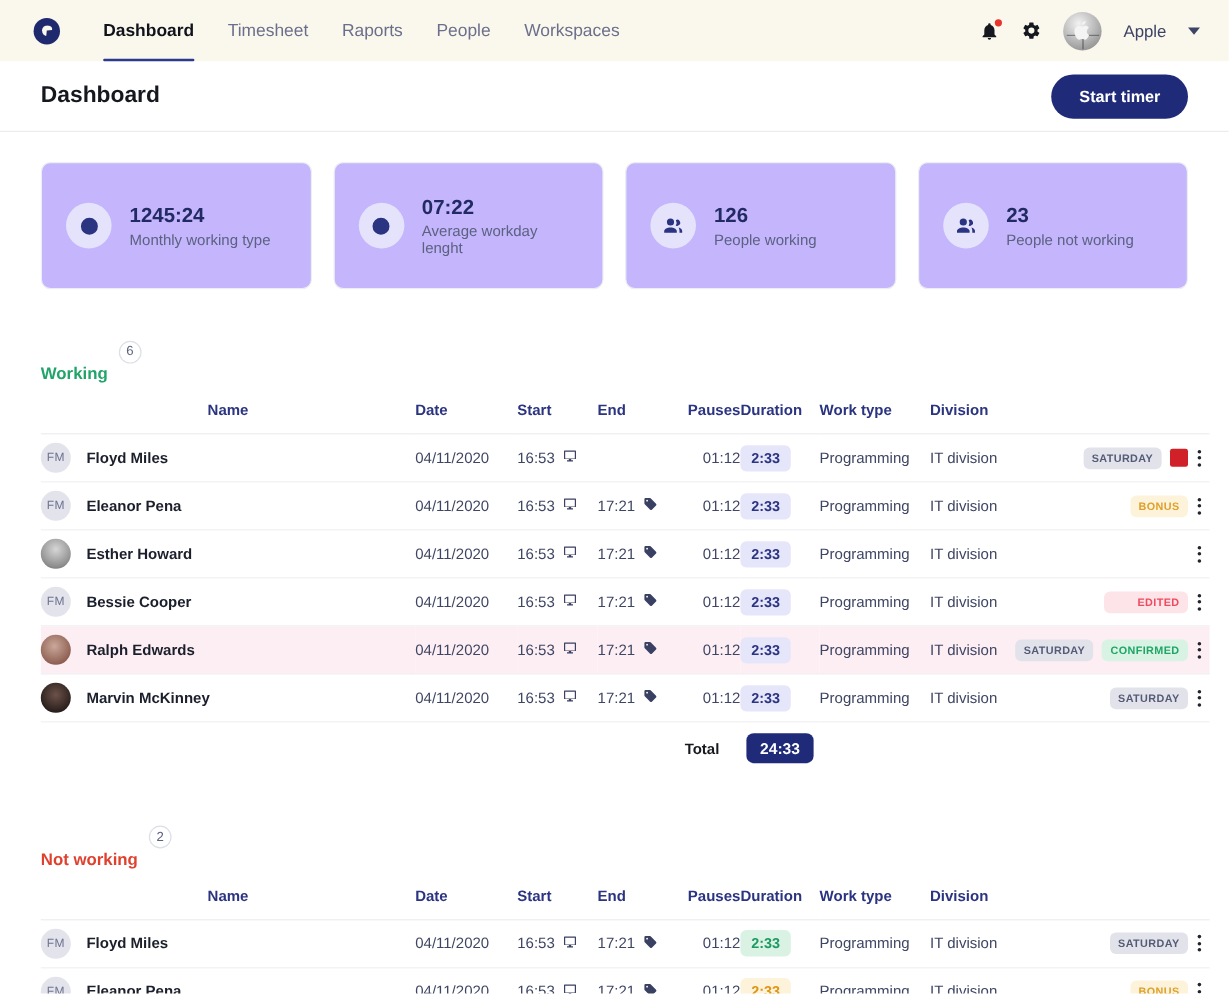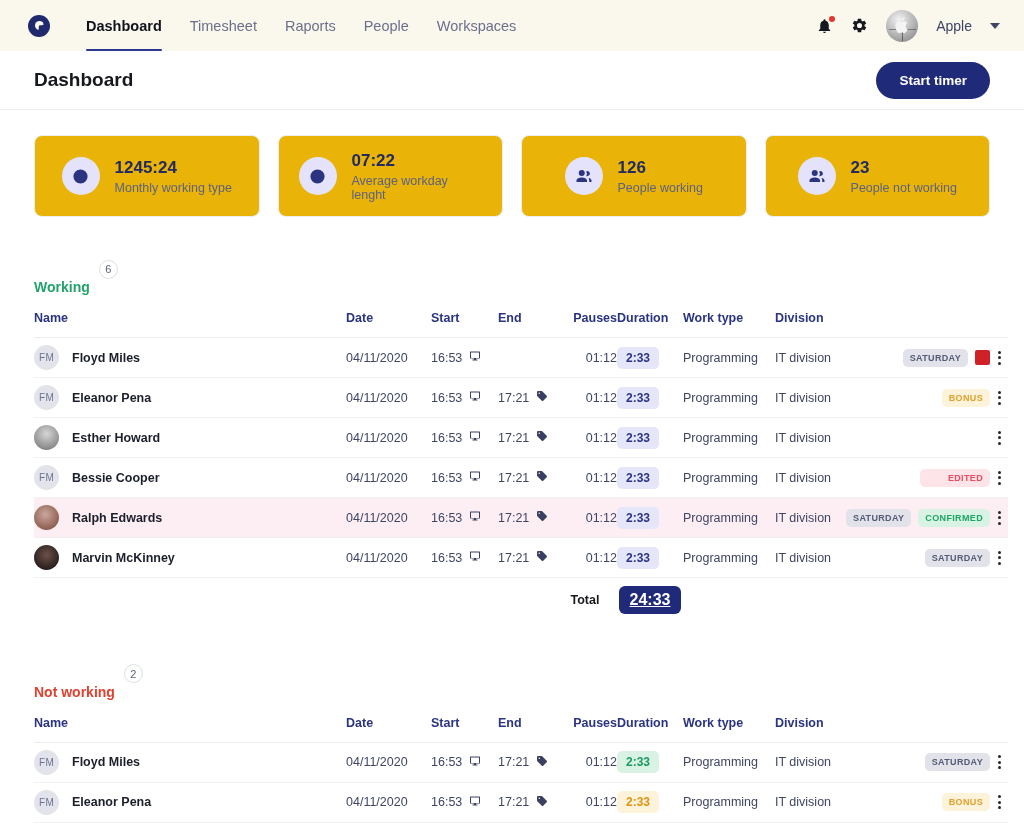--- a/index.html
+++ b/index.html
@@ -91,25 +91,24 @@
     cursor: pointer;
     font-family: inherit;
   }
 
   
   .cards { display: flex; gap: 18px; padding: 25px 34px 0 34px; }
   .card {
     flex: 1;
     border: 1px solid #eceef2;
     border-radius: 8px;
-    background: #eab308;
-    height: 82px;
+    background: #c4b5fd;
+    height: 106px;
     display: flex; align-items: center;
     padding: 0 20px;
-    justify-content: center;
   }
   .card-icon {
     width: 38px; height: 38px; border-radius: 50%;
     background: #e4e3fb;
     display: flex; align-items: center; justify-content: center;
     margin-right: 15px; flex: none;
   }
   .card-value { font-size: 17px; font-weight: bold; color: #222a62; line-height: 1.25; }
   .card-label { font-size: 12.5px; color: #5b6280; margin-top: 3px; }
 
@@ -137,21 +136,21 @@
     border-bottom: 1px solid #ededf0;
   }
   tbody td {
     font-size: 12.5px; color: #3f4663;
     padding: 0; height: 40px;
     border-bottom: 1px solid #f0f0f3;
     vertical-align: middle;
   }
   tr.highlight td { background: #fdeef3; }
 
-  .col-name   { width: 312px; }
+  .col-name   { width: 312px; text-align: center; }
   .col-date   { width: 85px; }
   .col-start  { width: 67px; }
   .col-end    { width: 67px; }
   .col-pauses { width: 52px; text-align: right; }
   .col-dur    { width: 66px; }
   .col-work   { width: 92px; }
   .col-div    { width: 110px; }
   .col-tags   { width: 105px; }
   .col-menu   { width: 18px; }
 
@@ -192,22 +191,22 @@
   .tag-edited    { background: #fde4e8; color: #ef4a5f; padding-left: 28px; }
   .tag-confirmed { background: #d8f3e3; color: #1fa566; }
   .sq-red { width: 15px; height: 15px; background: #cf2127; border-radius: 2px; flex: none; }
 
   .kebab { display: flex; flex-direction: column; gap: 2.5px; align-items: center; cursor: pointer; }
   .kebab i { width: 3px; height: 3px; background: #22252e; border-radius: 50%; display: block; }
 
   .total-row td { border-bottom: none; height: 44px; text-align: center; }
   .total-label { text-align: right; font-size: 12.5px; font-weight: bold; color: #17191f; padding-right: 12px; }
   .total-pill {
-    display: inline-block; font-size: 16px; font-weight: bold; color: #fff;
-    padding: 5px 11px; border-radius: 6px; text-decoration: underline;
+    display: inline-block; font-size: 13px; font-weight: bold; color: #fff;
+    padding: 5px 11px; border-radius: 6px;
   }
   .total-navy  { background: #1f2a78; }
   .total-green { background: #15874f; }
 </style>
 </head>
 <body>
 
 <div class="topnav">
   <div class="logo">
       <div class="inner"></div>

